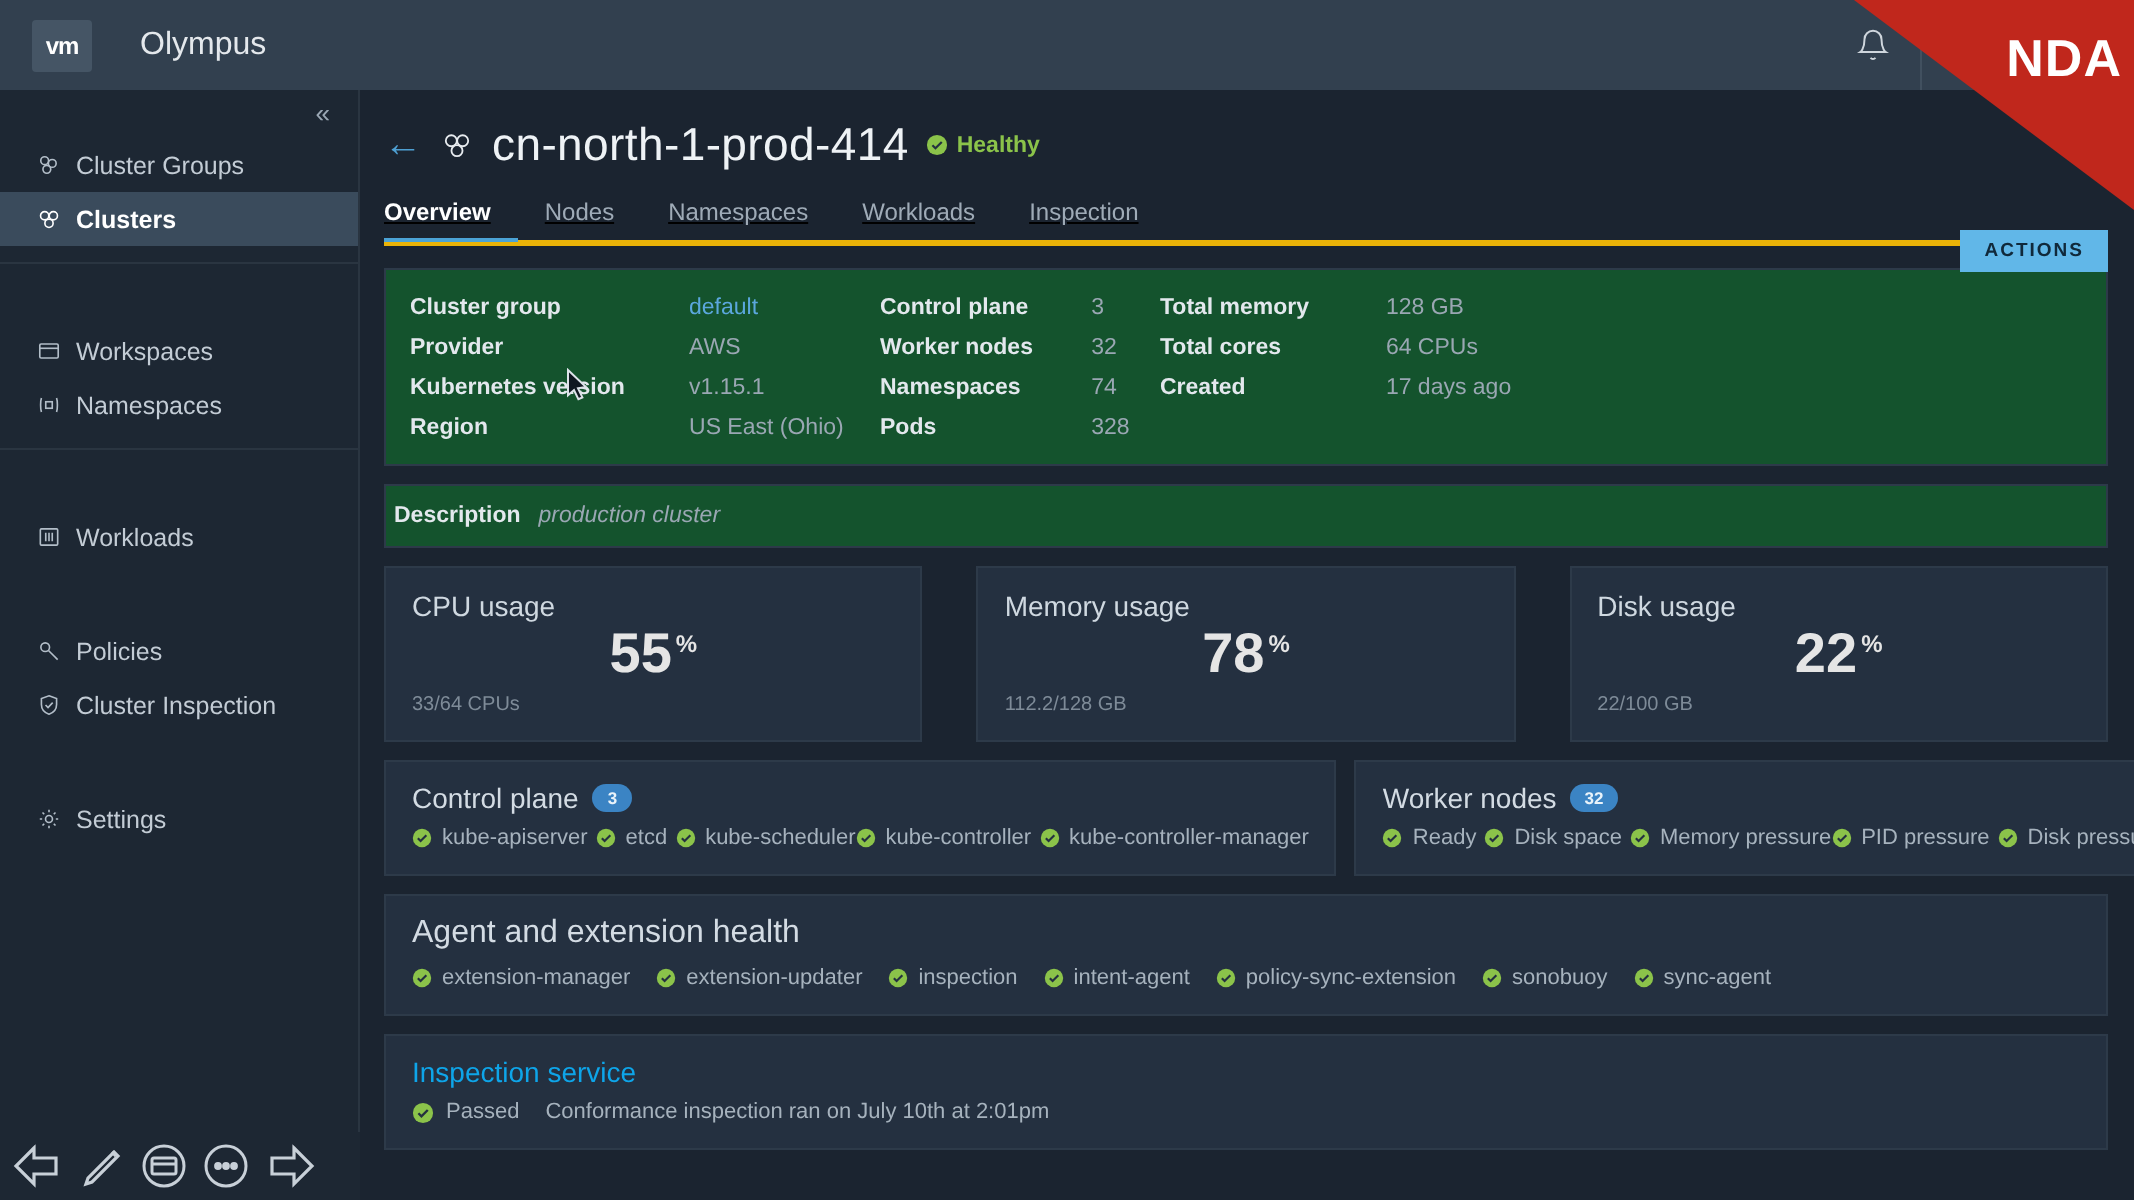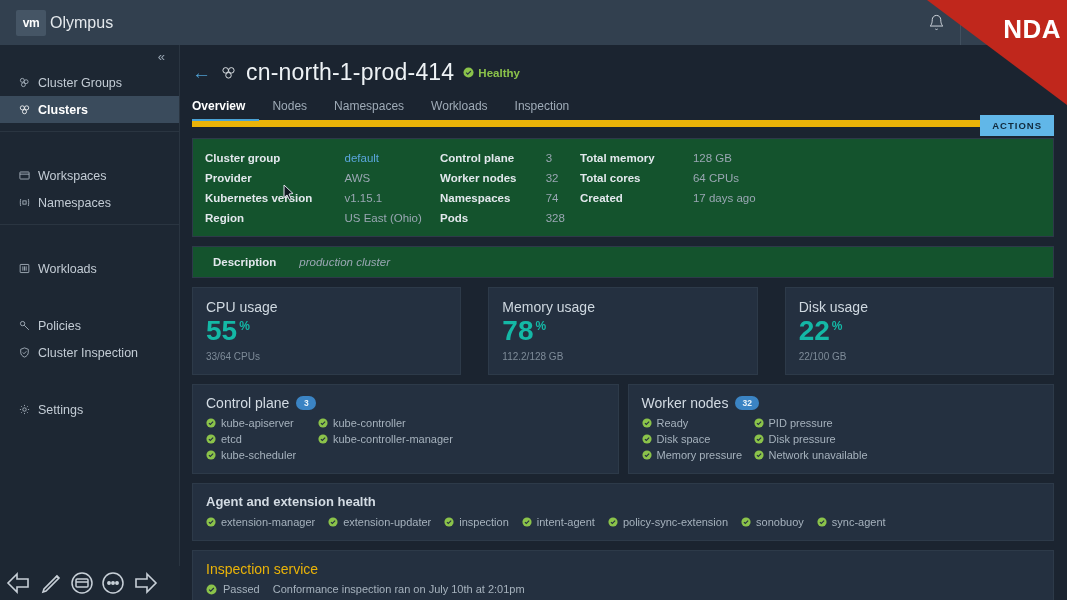--- a/index.html
+++ b/index.html
@@ -17,21 +17,21 @@
     background: #32404f;
     display: flex; align-items: center;
   }
   .vm-logo {
     margin-left: 16px; width: 30px; height: 26px;
     background: #455565; border-radius: 2px;
     display: flex; align-items: center; justify-content: center;
     color: #ffffff; font-size: 12px; font-weight: bold; letter-spacing: -0.5px;
   }
   .app-title {
-    margin-left: 4px; color: #e4e8ec; font-size: 16px; font-weight: 400;
+    margin-left: 24px; color: #e4e8ec; font-size: 16px; font-weight: 400;
   }
   .topbar-right {
     margin-left: auto; display: flex; align-items: center; height: 45px;
   }
   .tb-icon {
     width: 46px; height: 45px; display: flex; align-items: center; justify-content: center;
     color: #cfd6dd;
   }
   .tb-icon + .tb-icon { border-left: 1px solid #41505f; }
   .tb-user {
@@ -96,21 +96,21 @@
   .page-title { color: #eef2f5; font-size: 23px; font-weight: 300; letter-spacing: 0.2px; }
   .health-badge { display: flex; align-items: center; gap: 4px; color: #8bc34a; font-size: 11.5px; font-weight: bold; }
 
   .actions-btn {
     position: absolute; right: 13px; top: 70px;
     background: #61b7e8; color: #10293b;
     font-size: 9.5px; font-weight: bold; letter-spacing: 1px;
     padding: 5px 12px; border: none; z-index: 10;
   }
 
-  .tabs { display: flex; gap: 0; margin-top: 9px; border-bottom: 7px solid #eab308; }
+  .tabs { display: flex; gap: 0; margin-top: 9px; border-bottom: 3px solid #eab308; text-decoration: underline; }
   .tab {
     color: #9fabb7; font-size: 12px; padding: 4px 14px 6px 0; margin-right: 13px;
     border-bottom: 2px solid transparent; margin-bottom: -1px;
   }
   .tab.active { color: #ffffff; font-weight: bold; border-bottom-color: #4ba3d6; }
 
   .content { padding: 11px 13px 0 12px; }
 
   .card {
     background: #14532d; border: 1px solid #2d3a49; margin-bottom: 9px;
@@ -119,60 +119,60 @@
   
   .summary { padding: 10px 12px 9px 12px; }
   .summary-cols { display: flex; }
   .sum-col { display: grid; grid-template-columns: auto auto; row-gap: 2px; align-content: start; }
   .sum-k { color: #e3e8ed; font-size: 11.5px; font-weight: bold; padding-right: 14px; line-height: 18px; white-space: nowrap; }
   .sum-v { color: #9aa7b3; font-size: 11.5px; line-height: 18px; white-space: nowrap; }
   .sum-v.link { color: #5ba7dd; }
   .col-a { min-width: 235px; }
   .col-b { min-width: 140px; }
   .col-c { min-width: 200px; }
-  .desc-row { padding: 9px 20px; display: flex; gap: 23px; }
+  .desc-row { padding: 9px 4px; display: flex; gap: 9px; }
   .desc-k { color: #e3e8ed; font-size: 11.5px; font-weight: bold; }
   .desc-v { color: #9aa7b3; font-size: 11.5px; font-style: italic; }
 
   
   .usage-row { display: flex; gap: 27px; margin-bottom: 9px; }
   .usage-card {
     flex: 1; background: #243040; border: 1px solid #2d3a49;
     padding: 11px 13px 12px 13px;
   }
   .usage-title { color: #cfd8e0; font-size: 14px; font-weight: 300; }
-  .usage-big { color: #14b8a6; font-size: 28px; font-weight: bold; line-height: 1.05; margin-top: 1px; }
+  .usage-big { color: #e5e5e5; font-size: 28px; font-weight: bold; line-height: 1.05; margin-top: 1px; text-align: center; }
   .usage-big .pct { font-size: 12px; font-weight: bold; vertical-align: super; margin-left: 2px; }
   .usage-sub { color: #7e8b98; font-size: 10px; margin-top: 6px; }
 
   
   .health-row { display: flex; gap: 9px; margin-bottom: 9px; }
   .health-card {
     flex: 1; background: #243040; border: 1px solid #2d3a49; padding: 10px 13px 12px 13px;
   }
   .health-head { display: flex; align-items: center; gap: 7px; }
   .health-title { color: #d3dbe3; font-size: 14px; font-weight: 300; }
   .count-pill {
     background: #3b84c4; color: #e9f3fa; font-size: 8.5px; font-weight: bold;
     border-radius: 9px; padding: 1px 7px; line-height: 12px; min-width: 20px; text-align: center;
   }
   .chk-grid { display: flex; margin-top: 6px; }
-  .chk-col { display: flex; flex-direction: column; gap: 4px; }
+  .chk-col { display: flex; flex-direction: row; gap: 4px; }
   .chk-col.c1 { min-width: 112px; }
   .chk { display: flex; align-items: center; gap: 5px; color: #a6b2bd; font-size: 11px; white-space: nowrap; }
 
   
   .agent-card { background: #243040; border: 1px solid #2d3a49; padding: 10px 13px 12px 13px; margin-bottom: 9px; }
-  .agent-title { color: #d3dbe3; font-size: 13px; font-weight: 700; }
+  .agent-title { color: #d3dbe3; font-size: 16px; font-weight: 400; }
   .agent-list { display: flex; flex-wrap: wrap; gap: 13px; margin-top: 7px; }
 
   
   .insp-card { background: #243040; border: 1px solid #2d3a49; }
   .insp-body { padding: 10px 13px 12px 13px; }
-  .insp-title { color: #eab308; font-size: 14px; font-weight: 300; }
+  .insp-title { color: #0ea5e9; font-size: 14px; font-weight: 300; }
   .insp-line { display: flex; align-items: flex-end; gap: 6px; margin-top: 6px; }
   .insp-status { color: #a6b2bd; font-size: 11px; }
   .insp-detail { color: #a6b2bd; font-size: 11px; margin-left: 7px; }
 
   .ok-dot { display: inline-flex; }
 
   
   .cursor { position: absolute; left: 283px; top: 184px; z-index: 60; pointer-events: none; }
 </style>
 </head>

